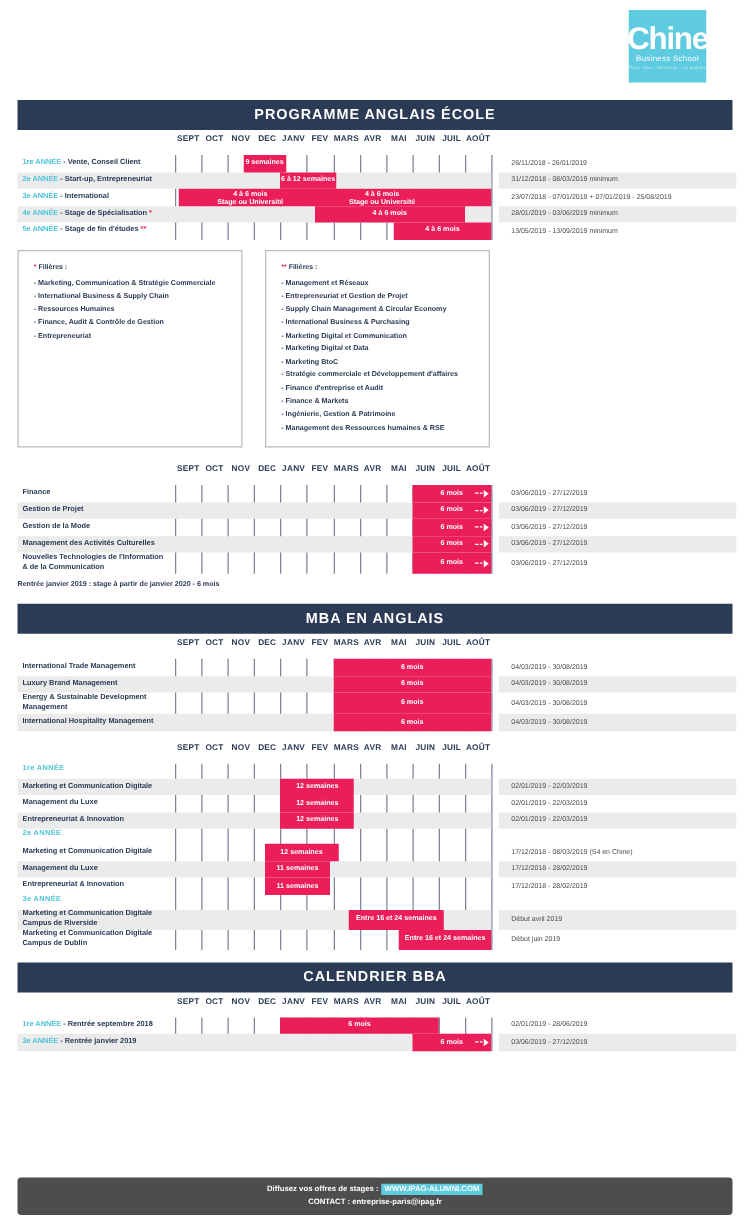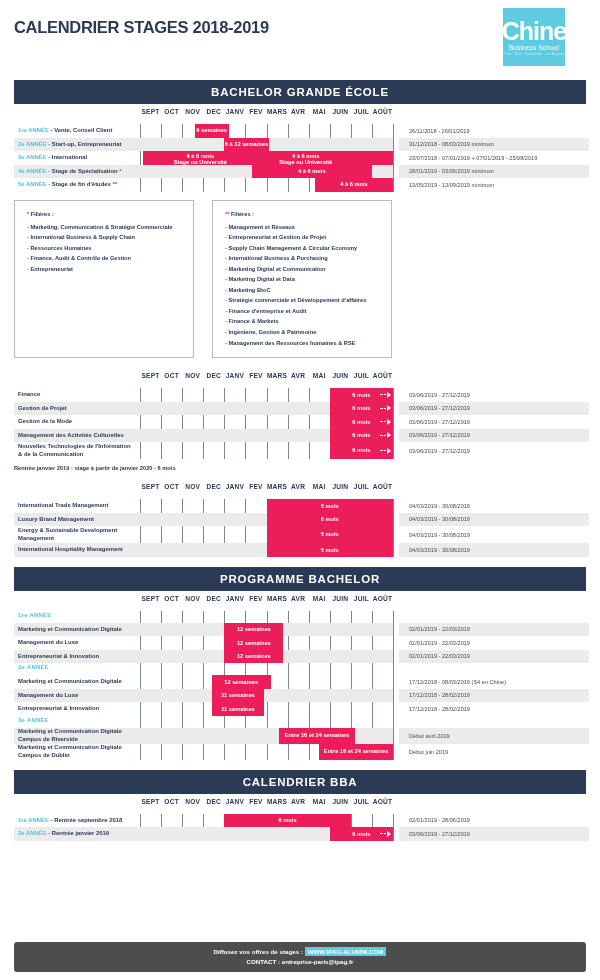--- a/index.html
+++ b/index.html
@@ -112,31 +112,30 @@
     padding:6px 0 7px 0; border-radius:3px;
   }
   .footer .l1 { font-size:6.2px; font-weight:bold; }
   .footer .l2 { font-size:6.2px; font-weight:bold; margin-top:3px; }
   .footer .url { background:#5ecbe0; color:#ffffff; padding:1px 3px; font-weight:bold; }
 </style>
 </head>
 <body>
 
 <div class="header">
-  <h1>CALENDRIER STAGES 2018-2019</h1>
   <div class="logo">
     <div class="logo-word">Chine</div>
     <div class="logo-sub">Business School</div>
     <div class="logo-tiny">Paris · Nice · Normandy · Los Angeles</div>
   </div>
 </div>
 
 <div id="sections-root">
     <div class="section">
-      <div class="band">BACHELOR GRANDE ÉCOLE</div>
+      <div class="band">PROGRAMME ANGLAIS ÉCOLE</div>
       <div class="chart" style="position: relative;">
         <div class="months">
           <div class="month-lbl" style="left: 123px; width: 27.08px;">SEPT</div>
           <div class="month-lbl" style="left: 144.08px; width: 27.08px;">OCT</div>
           <div class="month-lbl" style="left: 165.17px; width: 27.08px;">NOV</div>
           <div class="month-lbl" style="left: 186.25px; width: 27.08px;">DEC</div>
           <div class="month-lbl" style="left: 207.33px; width: 27.08px;">JANV</div>
           <div class="month-lbl" style="left: 228.42px; width: 27.08px;">FEV</div>
           <div class="month-lbl" style="left: 249.5px; width: 27.08px;">MARS</div>
           <div class="month-lbl" style="left: 270.58px; width: 27.08px;">AVR</div>
@@ -362,20 +361,21 @@
               <span class="head"></span>
             </div>
             <div class="dates" style="left: 395px;">03/06/2019 - 27/12/2019</div>
           </div>
         </div>
       </div>
       <div class="note" style="padding: 6px 0px 0px;">Rentrée janvier 2019 : stage à partir de janvier 2020 - 6 mois</div>
     </div>
     <div style="height: 12px;"></div>
     <div class="section">
+      <div class="band">MBA EN ANGLAIS</div>
       <div class="chart">
         <div class="months">
           <div class="month-lbl" style="left: 123px; width: 27.08px;">SEPT</div>
           <div class="month-lbl" style="left: 144.08px; width: 27.08px;">OCT</div>
           <div class="month-lbl" style="left: 165.17px; width: 27.08px;">NOV</div>
           <div class="month-lbl" style="left: 186.25px; width: 27.08px;">DEC</div>
           <div class="month-lbl" style="left: 207.33px; width: 27.08px;">JANV</div>
           <div class="month-lbl" style="left: 228.42px; width: 27.08px;">FEV</div>
           <div class="month-lbl" style="left: 249.5px; width: 27.08px;">MARS</div>
           <div class="month-lbl" style="left: 270.58px; width: 27.08px;">AVR</div>
@@ -442,21 +442,20 @@
             <div class="bar" style="left: 252.5px; width: 126.5px; top: 0px; height: 13.5px;">
               <span>6 mois</span>
             </div>
             <div class="dates" style="left: 395px;">04/03/2019 - 30/08/2019</div>
           </div>
         </div>
       </div>
     </div>
     <div style="height: 10px;"></div>
     <div class="section">
-      <div class="band">PROGRAMME BACHELOR</div>
       <div class="chart">
         <div class="months">
           <div class="month-lbl" style="left: 123px; width: 27.08px;">SEPT</div>
           <div class="month-lbl" style="left: 144.08px; width: 27.08px;">OCT</div>
           <div class="month-lbl" style="left: 165.17px; width: 27.08px;">NOV</div>
           <div class="month-lbl" style="left: 186.25px; width: 27.08px;">DEC</div>
           <div class="month-lbl" style="left: 207.33px; width: 27.08px;">JANV</div>
           <div class="month-lbl" style="left: 228.42px; width: 27.08px;">FEV</div>
           <div class="month-lbl" style="left: 249.5px; width: 27.08px;">MARS</div>
           <div class="month-lbl" style="left: 270.58px; width: 27.08px;">AVR</div>

